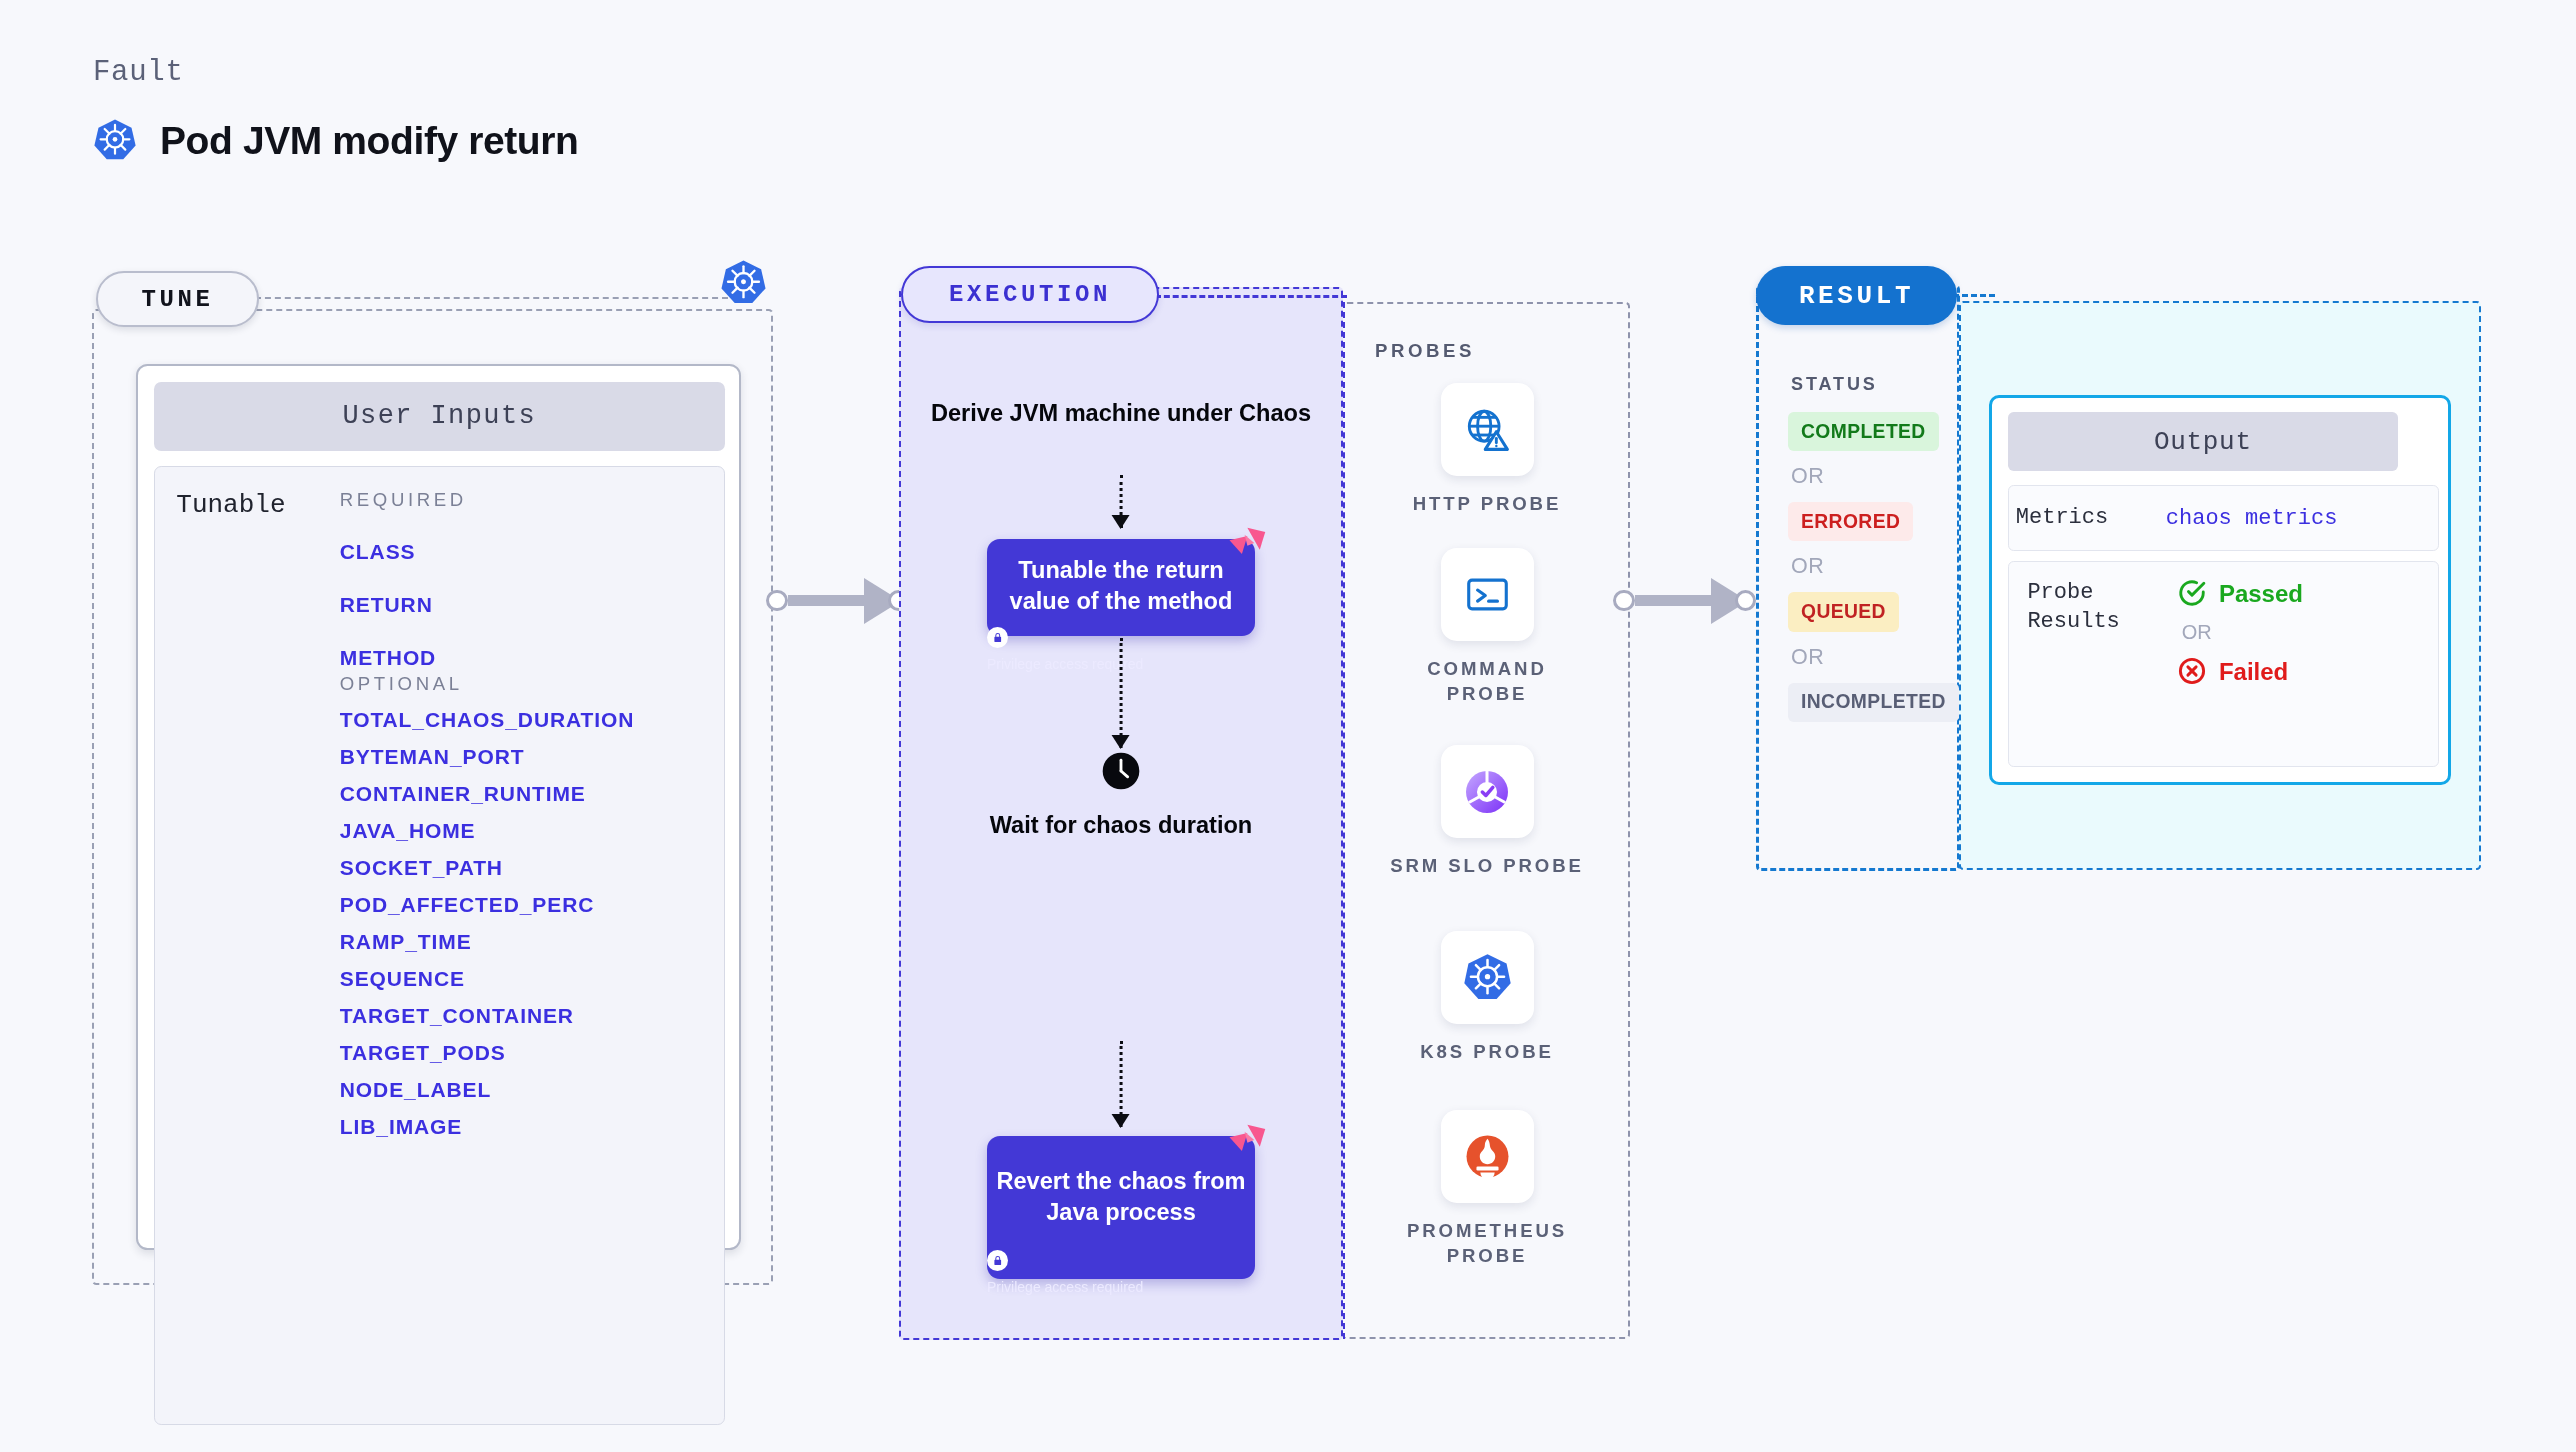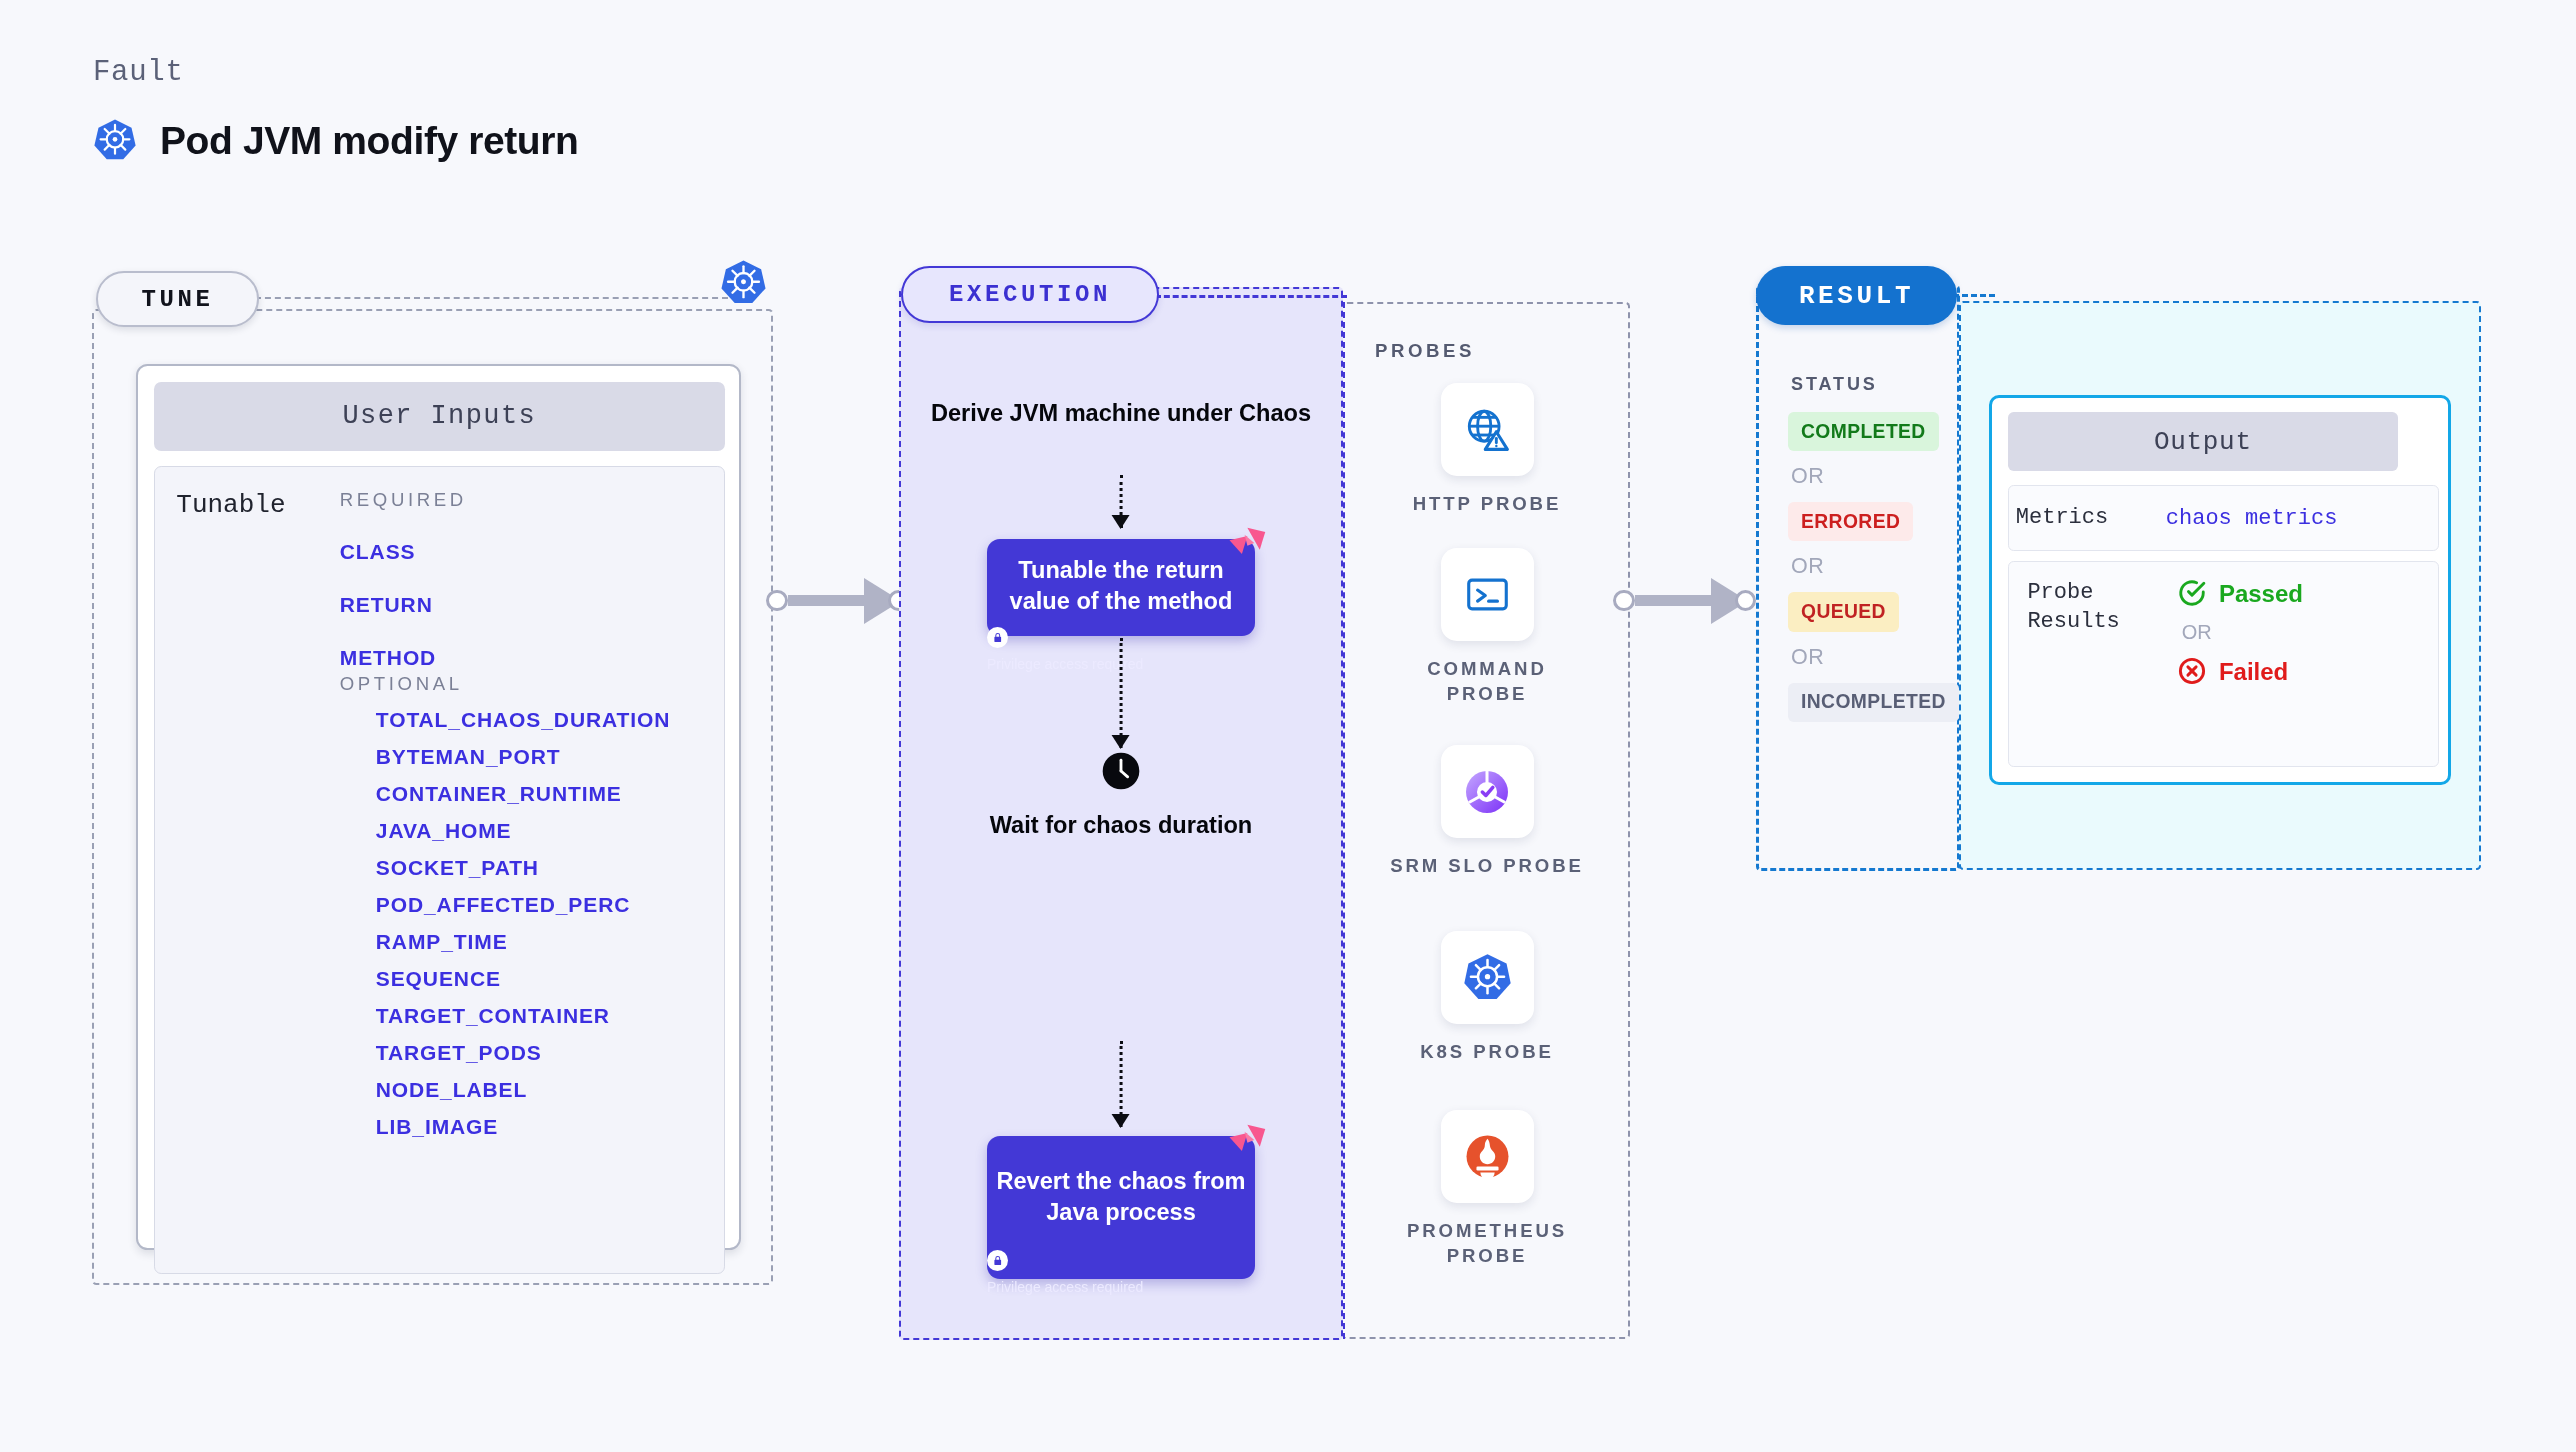--- a/index.html
+++ b/index.html
@@ -58,39 +58,39 @@
     background: #ffffff; border: 2.1px solid #b3b8c8; border-radius: 11.5px;
     box-shadow: 0 3.6px 8.6px rgba(25,30,55,.12);
   }
   .ui-header {
     position: absolute; left: 15.8px; top: 15.8px; width: 571px; height: 69px;
     background: #d9dae7; border-radius: 7.2px;
     display: flex; align-items: center; justify-content: center;
     font-family: "Liberation Mono", monospace; font-size: 27px; color: #3d4156; letter-spacing: 1.4px;
   }
   .ui-body {
-    position: absolute; left: 15.8px; top: 100px; width: 571px; height: 808px;
+    position: absolute; left: 15.8px; top: 100px; width: 571px; height: 959px;
     background: #f3f4fa; border: 1.4px solid #d7dae6; border-radius: 7.2px;
   }
   .tunable-label {
     position: absolute; left: 21.5px; top: 23px;
     font-family: "Liberation Mono", monospace; font-size: 26px; color: #20232e;
   }
   .group-head {
     font-family: "Liberation Sans", sans-serif; font-size: 18.6px; font-weight: 500;
     letter-spacing: 3.6px; color: #7b8096; text-transform: uppercase;
   }
   .param {
     font-family: "Liberation Sans", sans-serif; font-size: 21px; font-weight: 700;
     letter-spacing: 0.9px; color: #3b2fe0; white-space: nowrap;
   }
   .col-required { position: absolute; left: 185px; top: 21.5px; }
   .col-required .param { margin-top: 29px; }
   .col-optional { position: absolute; left: 185px; top: 206px; }
-  .col-optional .param { margin-top: 13px; margin-left: 36px; }
+  .col-optional .param { margin-top: 13px; }
   .col-optional .param:first-of-type { margin-top: 21.5px; }
 
   
   .flow { position: absolute; left: 899px; top: 287px; width: 444px; height: 1053px; }
   .flow-title {
     position: absolute; width: 100%; top: 111px; text-align: center;
     font-size: 23.6px; font-weight: 700; color: #05060b; line-height: 1.32;
   }
   .dotted-arrow { position: absolute; left: 50%; transform: translateX(-50%); width: 2.9px; }
   .dotted-arrow .shaft { width: 0; height: 100%; border-left: 3.6px dotted #0b0c12; }

